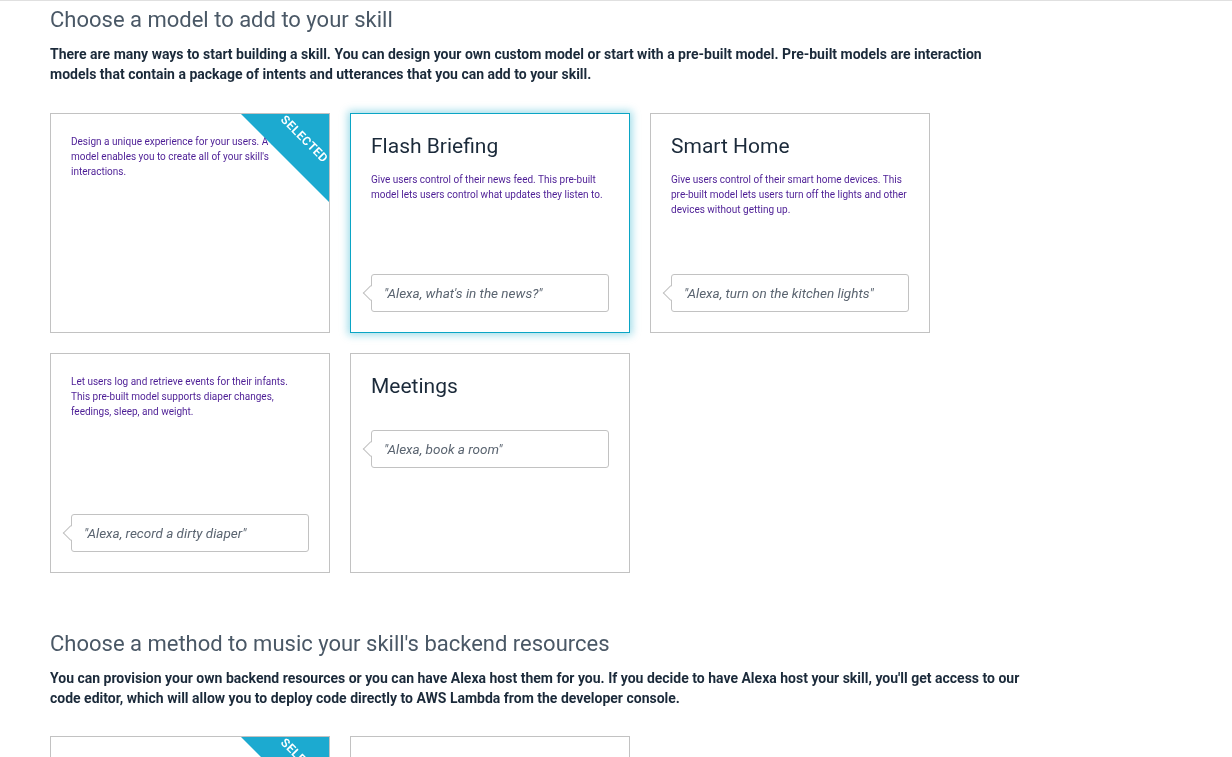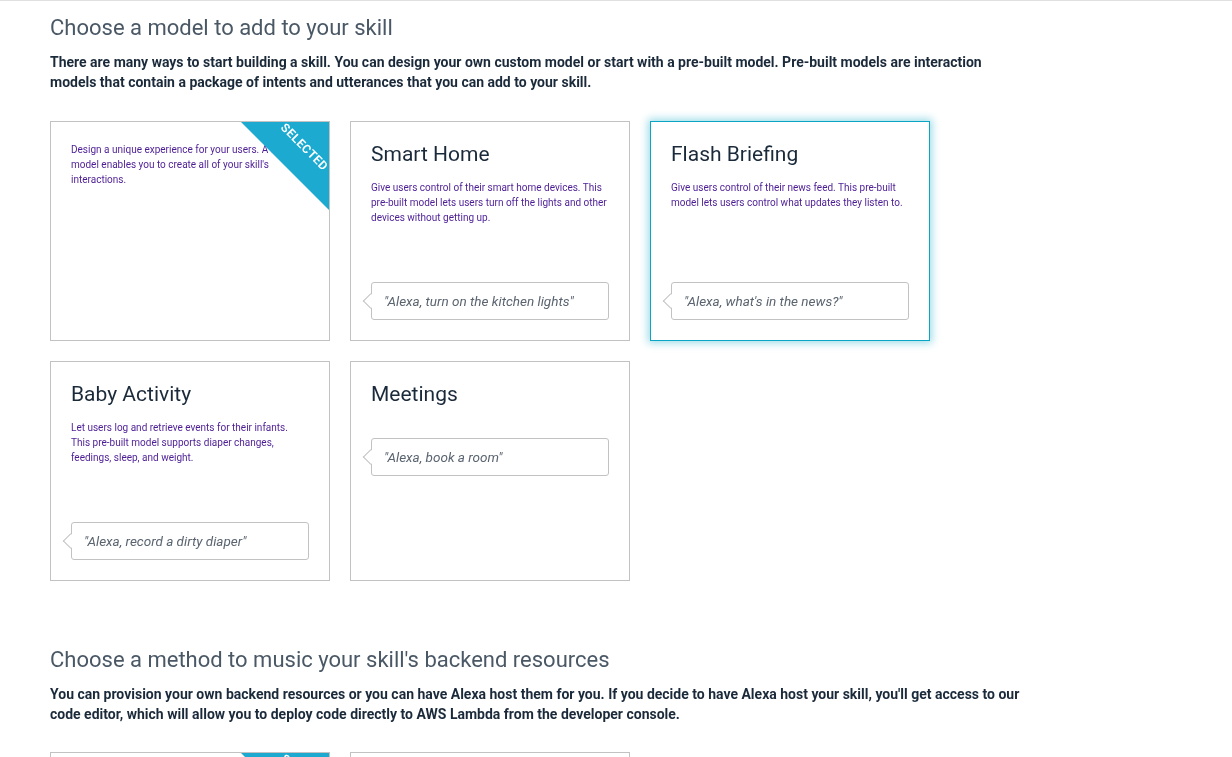--- a/index.html
+++ b/index.html
@@ -15,21 +15,21 @@
     }
     .page {
       padding: 0 50px 40px 50px;
       max-width: 1232px;
     }
     .section-title {
       font-size: 22px;
       font-weight: 400;
       color: #4a5866;
       margin-bottom: 12px;
-      padding-top: 16px;
+      padding-top: 8px;
     }
     .section-title.first {
       margin-top: -2px;
     }
     .section-desc {
       font-size: 14px;
       color: #1b2a3a;
       line-height: 1.45;
       margin-bottom: 28px;
       max-width: 980px;
@@ -129,35 +129,34 @@
   <p class="section-desc">There are many ways to start building a skill. You can design your own custom model or start with a pre-built model.  Pre-built models are interaction models that contain a package of intents and utterances that you can add to your skill.</p>
 
   <div class="card-grid">
 
     <div class="card">
       <div class="selected-ribbon"></div>
       <div class="selected-label">SELECTED</div>
       <div class="card-desc">Design a unique experience for your users. A custom model enables you to create all of your skill's interactions.</div>
     </div>
 
+    <div class="card active">
+      <div class="card-title">Flash Briefing</div>
+      <div class="card-desc">Give users control of their news feed. This pre-built model lets users control what updates they listen to.</div>
+      <div class="example-box">"Alexa, what's in the news?"</div>
+    </div>
+
     <div class="card">
       <div class="card-title">Smart Home</div>
       <div class="card-desc">Give users control of their smart home devices. This pre-built model lets users turn off the lights and other devices without getting up.</div>
       <div class="example-box">"Alexa, turn on the kitchen lights"</div>
     </div>
 
-    <div class="card active">
-      <div class="card-title">Flash Briefing</div>
-      <div class="card-desc">Give users control of their news feed. This pre-built model lets users control what updates they listen to.</div>
-      <div class="example-box">"Alexa, what's in the news?"</div>
-    </div>
-
 
     <div class="card">
-      <div class="card-title">Baby Activity</div>
       <div class="card-desc">Let users log and retrieve events for their infants. This pre-built model supports diaper changes, feedings, sleep, and weight.</div>
       <div class="example-box">"Alexa, record a dirty diaper"</div>
     </div>
 
     <div class="card">
       <div class="card-title">Meetings</div>
       <div class="example-box">"Alexa, book a room"</div>
     </div>
 
   </div>

